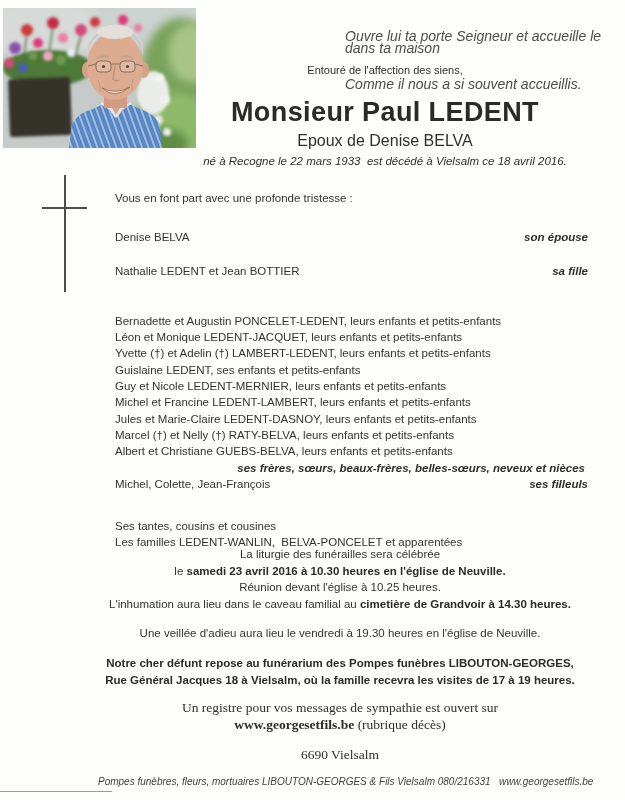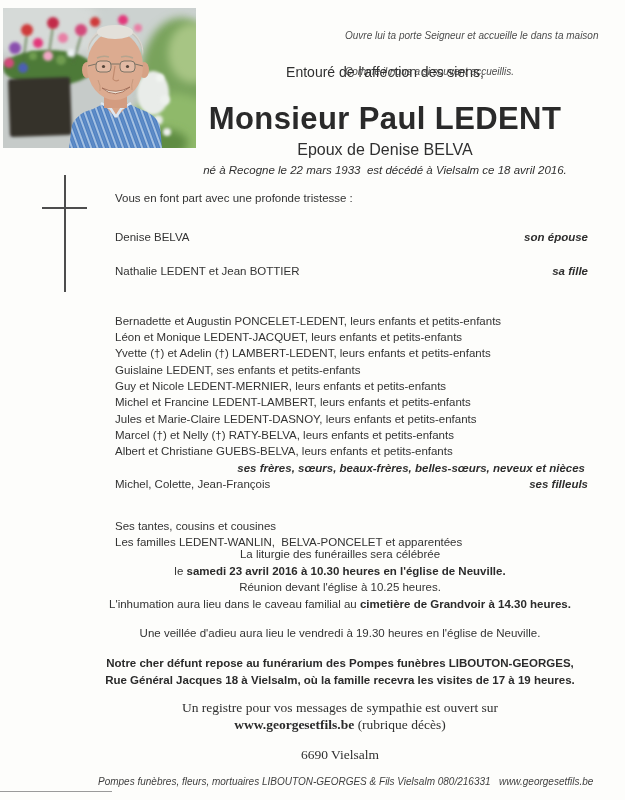--- a/index.html
+++ b/index.html
@@ -10,34 +10,34 @@
     font-family:"Liberation Sans", sans-serif;
     color:#333;
     overflow:hidden;
     margin:0 auto;
   }
   .pre{white-space:pre-wrap;}
 
   
   .quote{
     position:absolute;left:345px;top:6px;width:270px;
-    font-size:10px;font-style:italic;color:#4c4c4c;line-height:12px;
+    font-size:14px;font-style:italic;color:#4c4c4c;line-height:12px;
   }
 
   
   .photo{position:absolute;left:3px;top:8px;width:193px;height:140px;}
   .photo svg{display:block;width:100%;height:100%;}
 
   
   .header-block{
     position:absolute;left:180px;top:64px;width:410px;
     text-align:center;color:#2f2f2f;
   }
-  .header-intro{font-size:14px;}
-  .header-title{font-size:31px;font-weight:bold;letter-spacing:.4px;margin-top:21px;color:#2a2a2a;}
+  .header-intro{font-size:11px;}
+  .header-title{font-size:27px;font-weight:bold;letter-spacing:.4px;margin-top:21px;color:#2a2a2a;}
   .header-spouse{font-size:16px;margin-top:4px;}
   .header-dates{font-size:11.5px;margin-top:5px;font-style:italic;}
 
   
   .cross-v{position:absolute;left:64px;top:175px;width:1.5px;height:117px;background:#4d4d4d;}
   .cross-h{position:absolute;left:42px;top:207px;width:45px;height:1.5px;background:#4d4d4d;}
 
   
   .body-block{
     position:absolute;left:115px;top:190px;width:473px;

